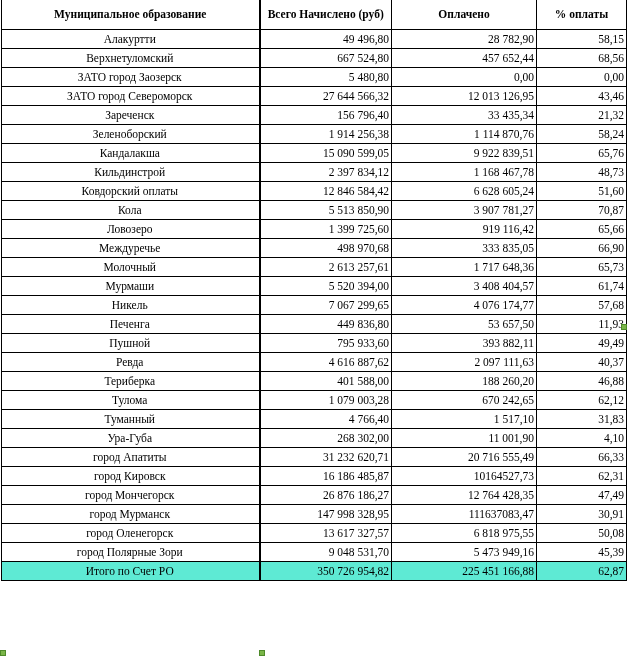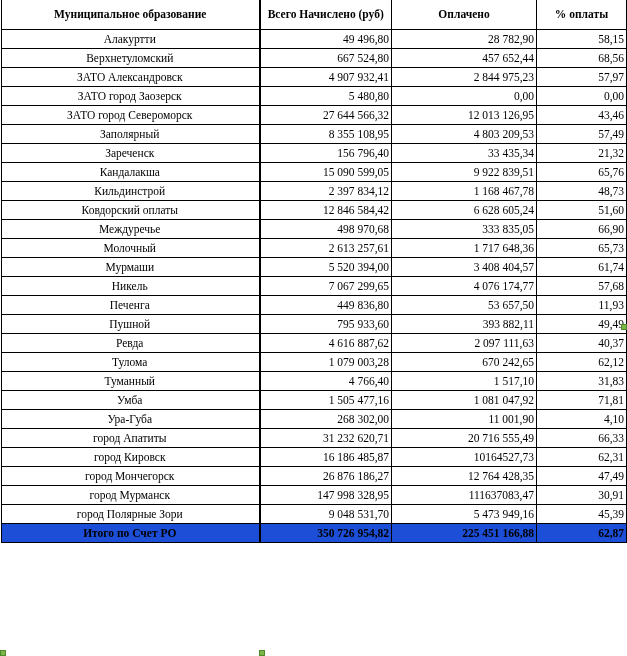--- a/index.html
+++ b/index.html
@@ -47,22 +47,22 @@
       text-align: center;
       padding-left: 1px;
     }
     td.num {
       text-align: right;
     }
     td.c1border, th.c1border {
       border-right: 2px solid #000;
     }
     tr.total td {
-      background: #1d4ed8;
-      font-weight: bold;
+      background: #5eead4;
+      font-weight: normal;
     }
     .green-marker {
       position: absolute;
       width: 4px;
       height: 4px;
       background: #7ab648;
       border: 1px solid #4e8a2a;
     }
   </style>
 </head>
@@ -90,68 +90,74 @@
         <td class="num">28 782,90</td>
         <td class="num">58,15</td>
       </tr>
       <tr>
         <td class="name c1border">Верхнетуломский</td>
         <td class="num">667 524,80</td>
         <td class="num">457 652,44</td>
         <td class="num">68,56</td>
       </tr>
       <tr>
-        <td class="name c1border">ЗАТО Александровск</td>
-        <td class="num">4 907 932,41</td>
-        <td class="num">2 844 975,23</td>
-        <td class="num">57,97</td>
-      </tr>
-      <tr>
         <td class="name c1border">ЗАТО город Заозерск</td>
         <td class="num">5 480,80</td>
         <td class="num">0,00</td>
         <td class="num">0,00</td>
       </tr>
       <tr>
         <td class="name c1border">ЗАТО город Североморск</td>
         <td class="num">27 644 566,32</td>
         <td class="num">12 013 126,95</td>
         <td class="num">43,46</td>
       </tr>
       <tr>
-        <td class="name c1border">Заполярный</td>
-        <td class="num">8 355 108,95</td>
-        <td class="num">4 803 209,53</td>
-        <td class="num">57,49</td>
-      </tr>
-      <tr>
         <td class="name c1border">Зареченск</td>
         <td class="num">156 796,40</td>
         <td class="num">33 435,34</td>
         <td class="num">21,32</td>
       </tr>
       <tr>
+        <td class="name c1border">Зеленоборский</td>
+        <td class="num">1 914 256,38</td>
+        <td class="num">1 114 870,76</td>
+        <td class="num">58,24</td>
+      </tr>
+      <tr>
         <td class="name c1border">Кандалакша</td>
         <td class="num">15 090 599,05</td>
         <td class="num">9 922 839,51</td>
         <td class="num">65,76</td>
       </tr>
       <tr>
         <td class="name c1border">Кильдинстрой</td>
         <td class="num">2 397 834,12</td>
         <td class="num">1 168 467,78</td>
         <td class="num">48,73</td>
       </tr>
       <tr>
         <td class="name c1border">Ковдорский оплаты</td>
         <td class="num">12 846 584,42</td>
         <td class="num">6 628 605,24</td>
         <td class="num">51,60</td>
       </tr>
       <tr>
+        <td class="name c1border">Кола</td>
+        <td class="num">5 513 850,90</td>
+        <td class="num">3 907 781,27</td>
+        <td class="num">70,87</td>
+      </tr>
+      <tr>
+        <td class="name c1border">Ловозеро</td>
+        <td class="num">1 399 725,60</td>
+        <td class="num">919 116,42</td>
+        <td class="num">65,66</td>
+      </tr>
+      <tr>
         <td class="name c1border">Междуречье</td>
         <td class="num">498 970,68</td>
         <td class="num">333 835,05</td>
         <td class="num">66,90</td>
       </tr>
       <tr>
         <td class="name c1border">Молочный</td>
         <td class="num">2 613 257,61</td>
         <td class="num">1 717 648,36</td>
         <td class="num">65,73</td>
@@ -180,38 +186,38 @@
         <td class="num">393 882,11</td>
         <td class="num">49,49</td>
       </tr>
       <tr>
         <td class="name c1border">Ревда</td>
         <td class="num">4 616 887,62</td>
         <td class="num">2 097 111,63</td>
         <td class="num">40,37</td>
       </tr>
       <tr>
+        <td class="name c1border">Териберка</td>
+        <td class="num">401 588,00</td>
+        <td class="num">188 260,20</td>
+        <td class="num">46,88</td>
+      </tr>
+      <tr>
         <td class="name c1border">Тулома</td>
         <td class="num">1 079 003,28</td>
         <td class="num">670 242,65</td>
         <td class="num">62,12</td>
       </tr>
       <tr>
         <td class="name c1border">Туманный</td>
         <td class="num">4 766,40</td>
         <td class="num">1 517,10</td>
         <td class="num">31,83</td>
       </tr>
       <tr>
-        <td class="name c1border">Умба</td>
-        <td class="num">1 505 477,16</td>
-        <td class="num">1 081 047,92</td>
-        <td class="num">71,81</td>
-      </tr>
-      <tr>
         <td class="name c1border">Ура-Губа</td>
         <td class="num">268 302,00</td>
         <td class="num">11 001,90</td>
         <td class="num">4,10</td>
       </tr>
       <tr>
         <td class="name c1border">город Апатиты</td>
         <td class="num">31 232 620,71</td>
         <td class="num">20 716 555,49</td>
         <td class="num">66,33</td>
@@ -226,20 +232,26 @@
         <td class="name c1border">город Мончегорск</td>
         <td class="num">26 876 186,27</td>
         <td class="num">12 764 428,35</td>
         <td class="num">47,49</td>
       </tr>
       <tr>
         <td class="name c1border">город Мурманск</td>
         <td class="num">147 998 328,95</td>
         <td class="num">111637083,47</td>
         <td class="num">30,91</td>
+      </tr>
+      <tr>
+        <td class="name c1border">город Оленегорск</td>
+        <td class="num">13 617 327,57</td>
+        <td class="num">6 818 975,55</td>
+        <td class="num">50,08</td>
       </tr>
       <tr>
         <td class="name c1border">город Полярные Зори</td>
         <td class="num">9 048 531,70</td>
         <td class="num">5 473 949,16</td>
         <td class="num">45,39</td>
       </tr>
       <tr class="total">
         <td class="name c1border">Итого по Счет РО</td>
         <td class="num">350 726 954,82</td>

